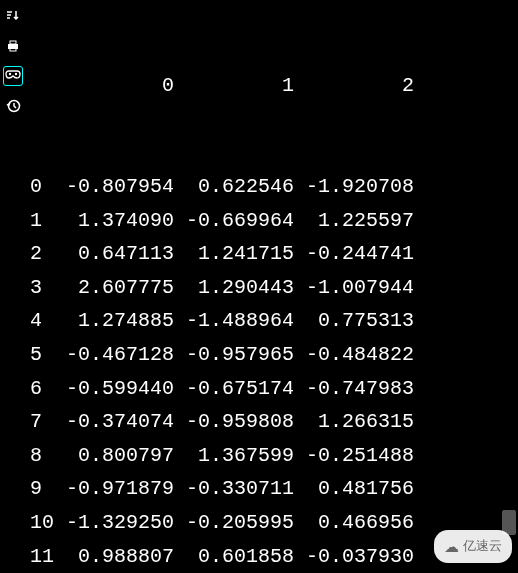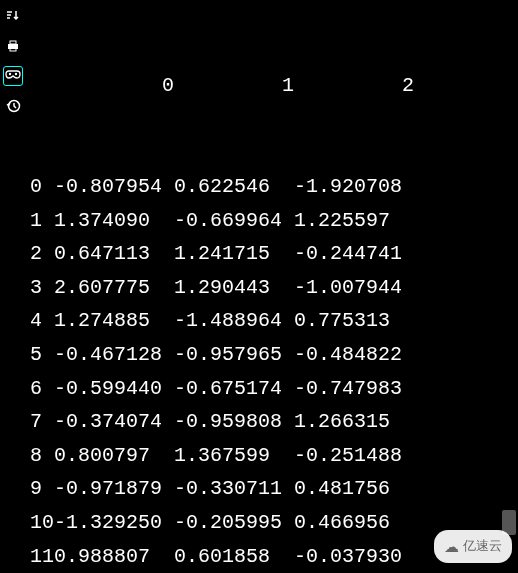--- a/index.html
+++ b/index.html
@@ -56,21 +56,21 @@
       padding-left: 0;
     }
     .idx {
       display: inline-block;
       width: 24px;
       text-align: left;
     }
     .col {
       display: inline-block;
       width: 120px;
-      text-align: left;
+      text-align: right;
     }
     .hcol {
       display: inline-block;
       width: 120px;
       text-align: right;
     }
     .hidx {
       display: inline-block;
       width: 24px;
     }

